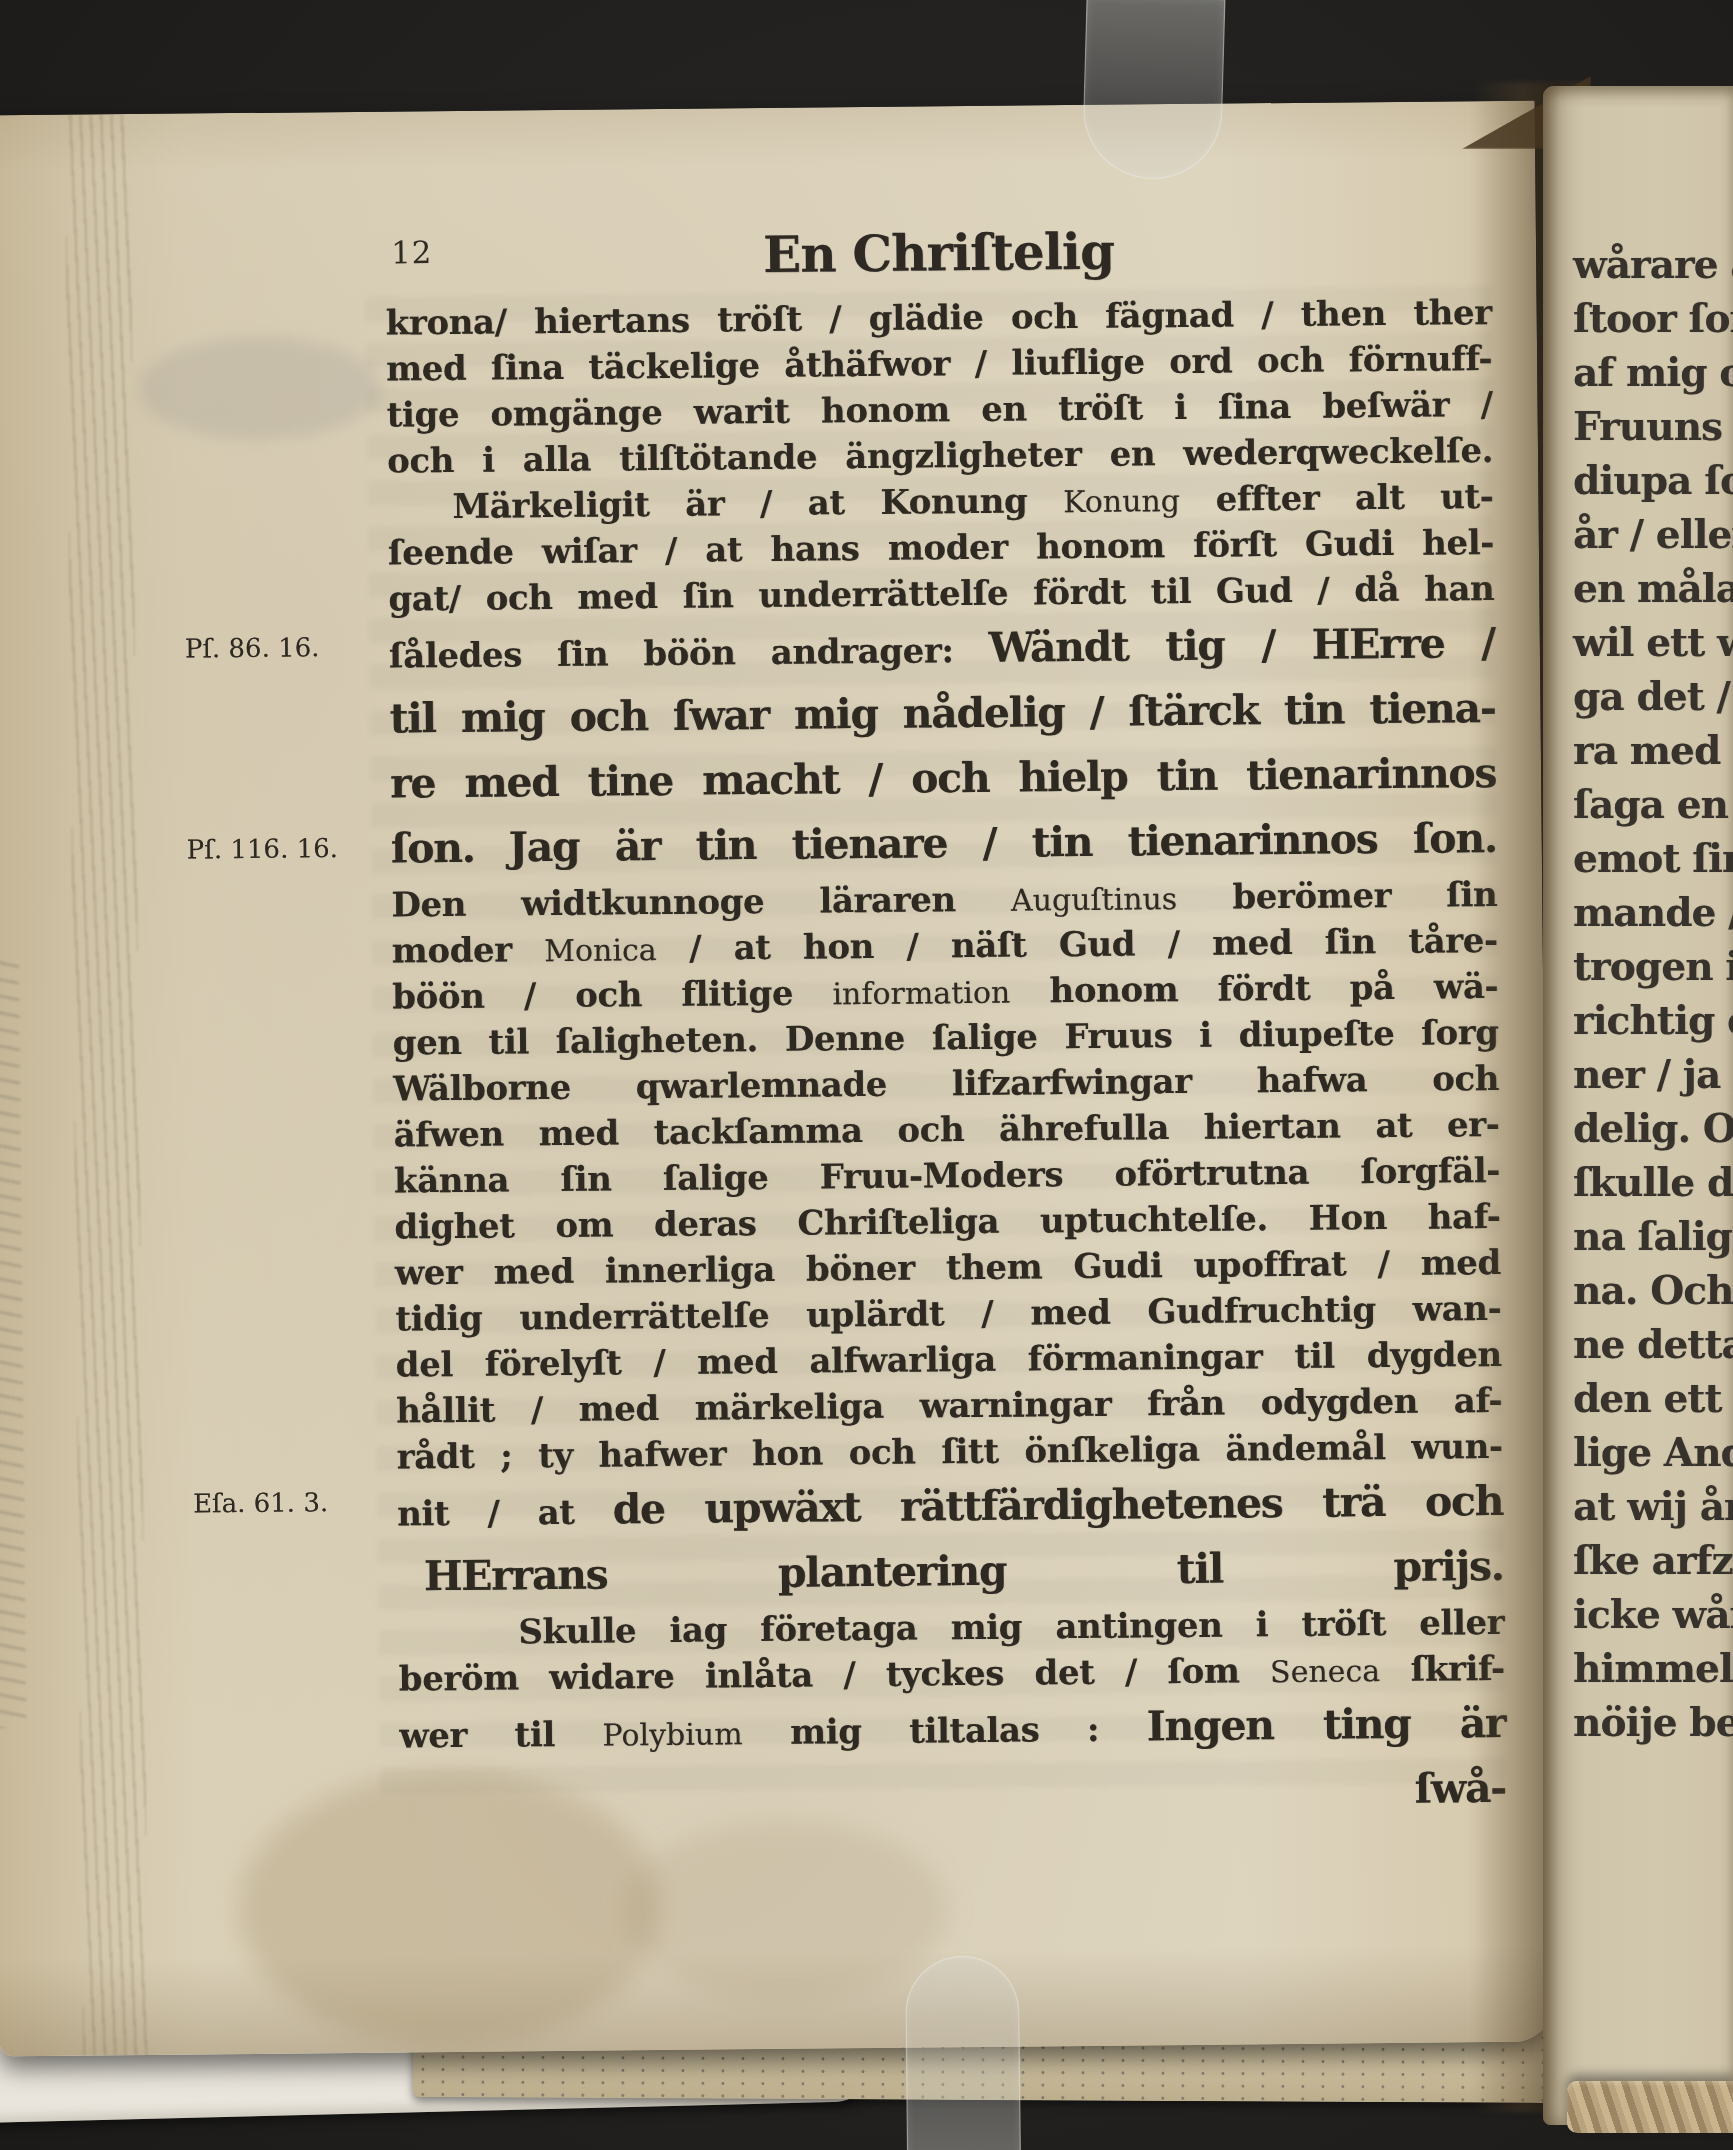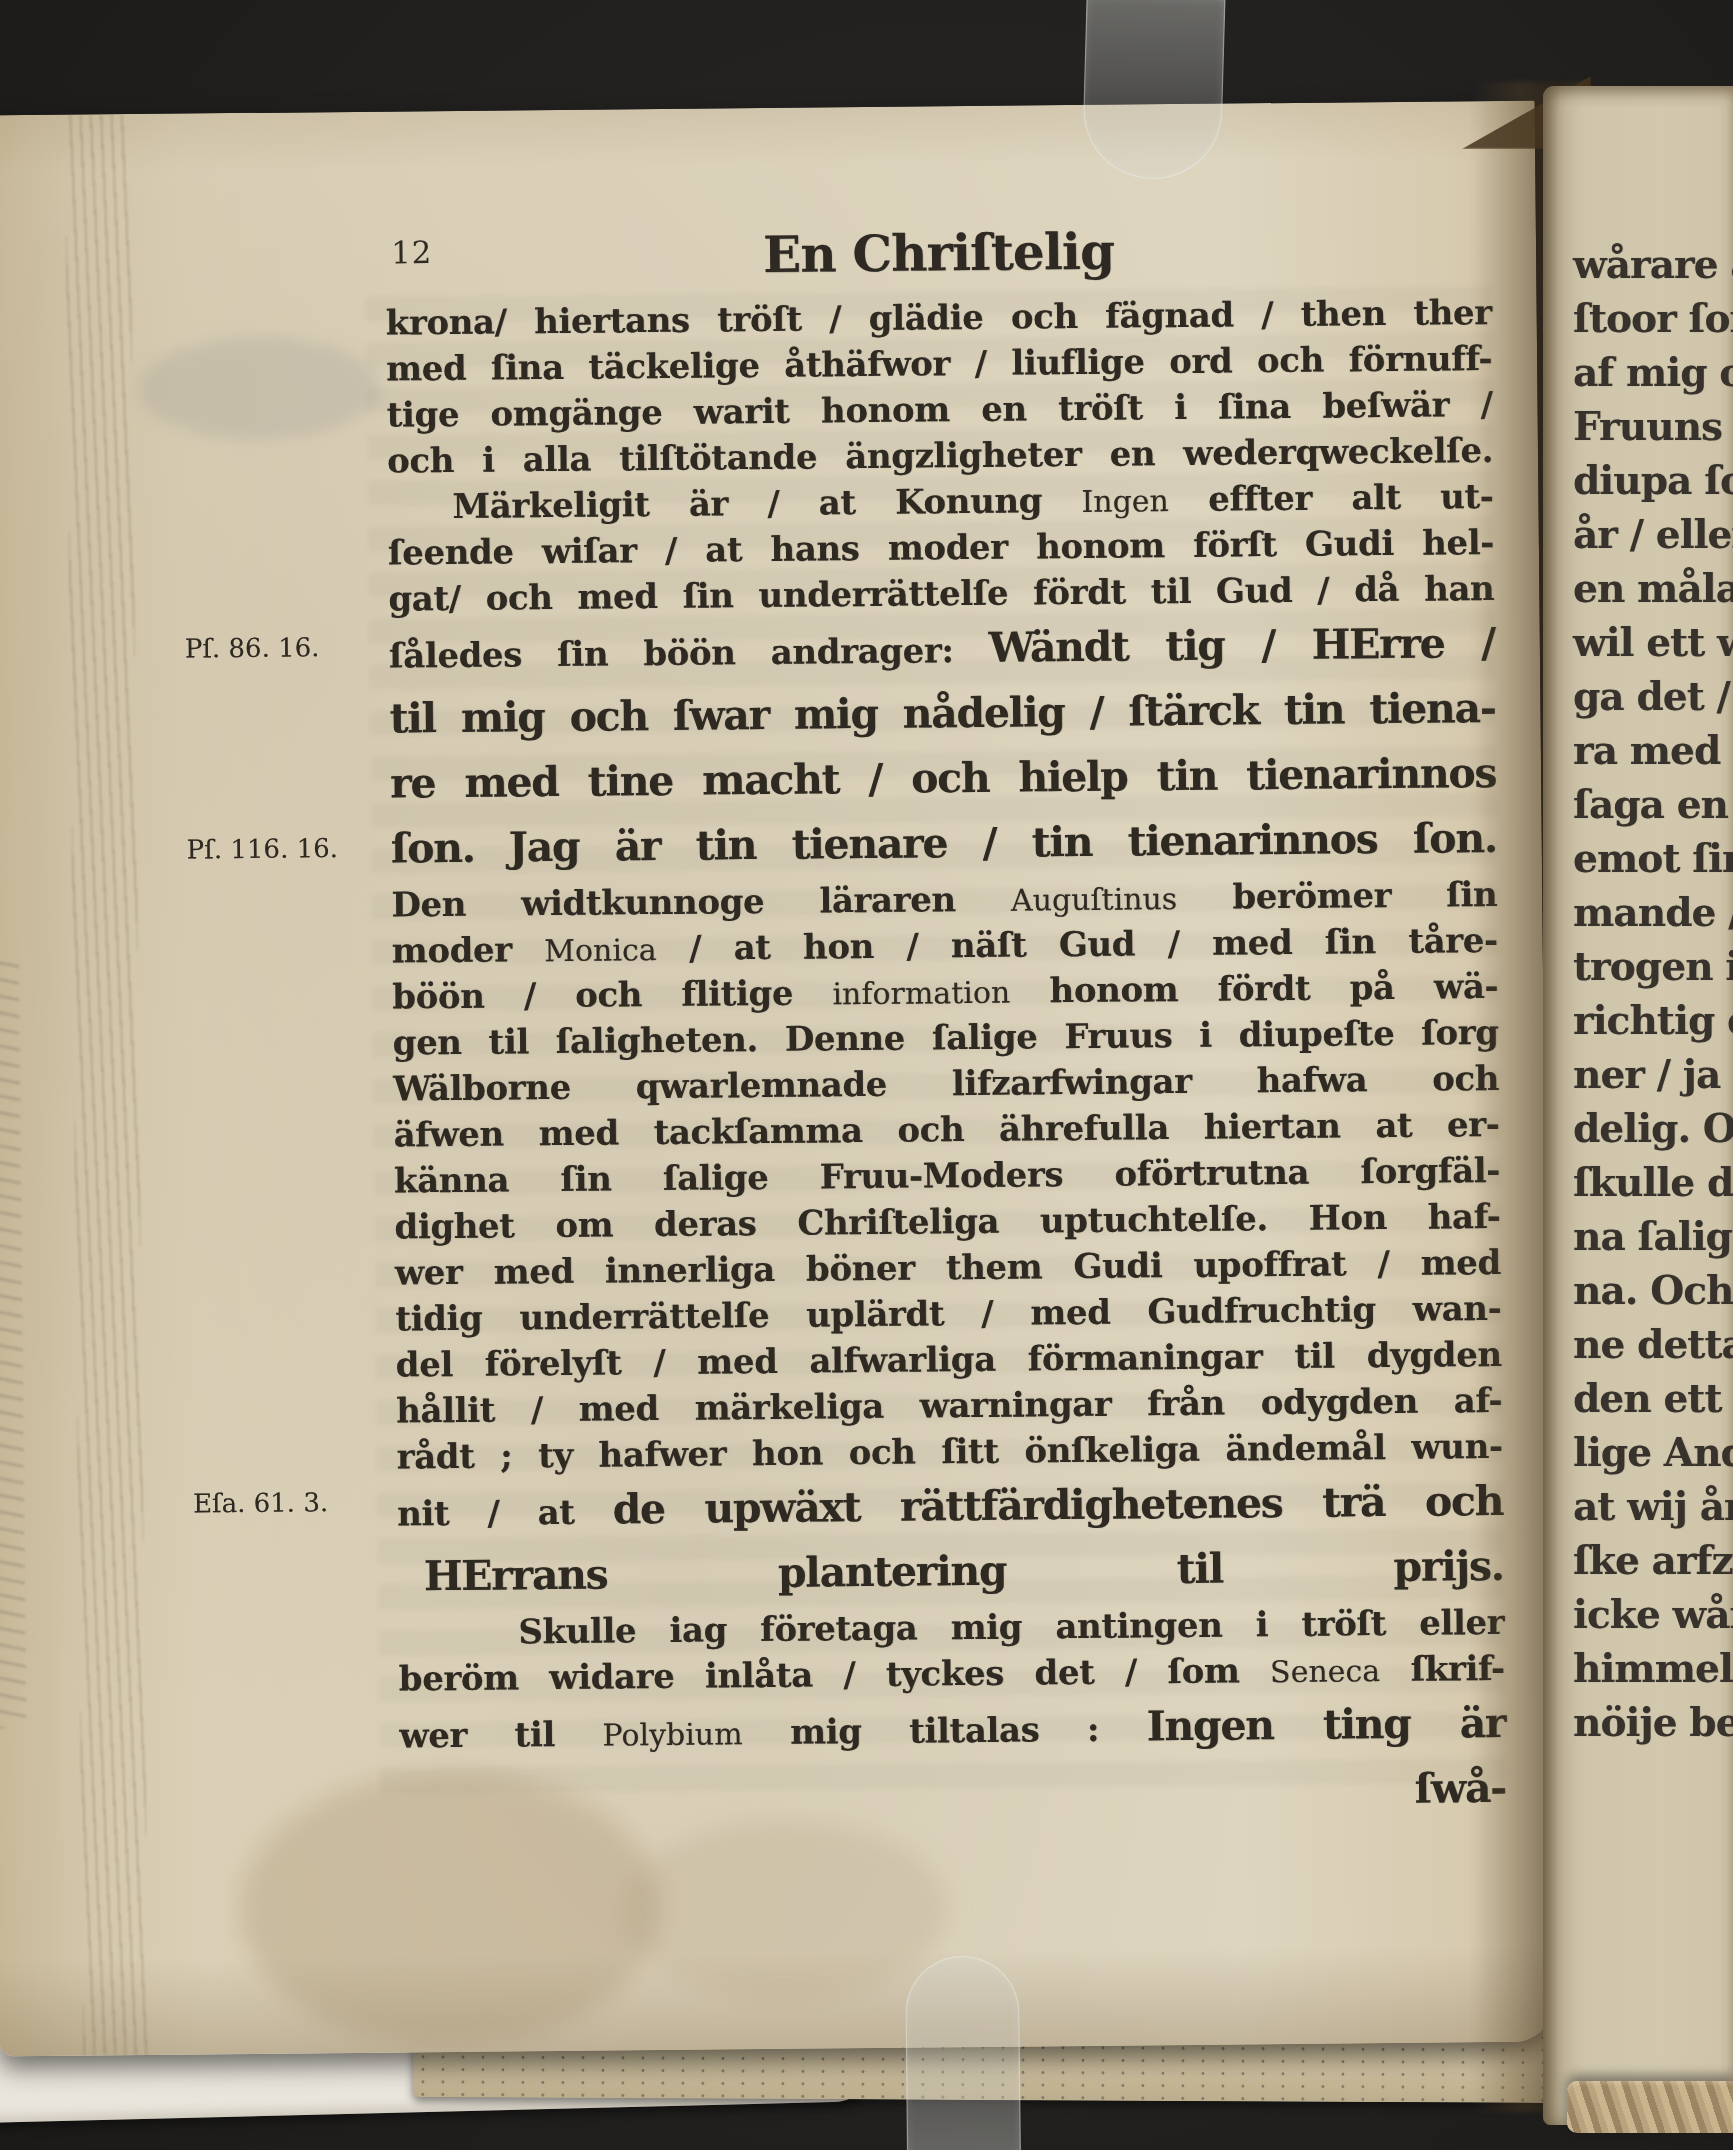--- a/index.html
+++ b/index.html
@@ -110,21 +110,21 @@
     <div id="margin-notes">
         <div class="margin-note" style="top: 520px;">Pſ. 86. 16.</div>
         <div class="margin-note" style="top: 721px;">Pſ. 116. 16.</div>
         <div class="margin-note" style="top: 1375px;">Eſa. 61. 3.</div>
       </div>
     <div id="text-block">
         <div class="line h-n"><span class="s-n" style="position: static;">krona/ hiertans tröſt / glädie och fägnad / then ther</span></div>
         <div class="line h-n"><span class="s-n" style="position: static;">med ſina täckelige åthäfwor / liuflige ord och förnuff-</span></div>
         <div class="line h-n"><span class="s-n" style="position: static;">tige omgänge warit honom en tröſt i ſina beſwär /</span></div>
         <div class="line h-n"><span class="s-n" style="position: static;">och i alla tilſtötande ängzligheter en wederqweckelſe.</span></div>
-        <div class="line h-n" style="text-indent: 65px;"><span class="s-n" style="position: static;">Märkeligit är / at Konung </span><span class="s-r" style="position: static;">Ingen</span><span class="s-n" style="position: static;"> effter alt ut-</span></div>
+        <div class="line h-n" style="text-indent: 65px;"><span class="s-n" style="position: static;">Märkeligit är / at Konung </span><span class="s-r" style="position: static;">Konung</span><span class="s-n" style="position: static;"> effter alt ut-</span></div>
         <div class="line h-n"><span class="s-n" style="position: static;">ſeende wiſar / at hans moder honom förſt Gudi hel-</span></div>
         <div class="line h-n"><span class="s-n" style="position: static;">gat/ och med ſin underrättelſe fördt til Gud / då han</span></div>
         <div class="line h-l"><span class="s-n" style="position: static;">ſåledes ſin böön andrager:  </span><span class="s-l" style="position: static;">Wändt tig / HErre /</span></div>
         <div class="line h-l"><span class="s-l" style="position: static;">til mig och ſwar mig nådelig / ſtärck tin tiena-</span></div>
         <div class="line h-l"><span class="s-l" style="position: static;">re med tine macht / och hielp tin tienarinnos</span></div>
         <div class="line h-l"><span class="s-l" style="position: static;">ſon.</span><span class="s-n" style="position: static;">  </span><span class="s-l" style="position: static;">Jag är tin tienare / tin tienarinnos ſon.</span></div>
         <div class="line h-n"><span class="s-n" style="position: static;">Den widtkunnoge läraren </span><span class="s-r" style="position: static;">Auguſtinus</span><span class="s-n" style="position: static;"> berömer ſin</span></div>
         <div class="line h-n"><span class="s-n" style="position: static;">moder </span><span class="s-r" style="position: static;">Monica</span><span class="s-n" style="position: static;"> / at hon / näſt Gud / med ſin tåre-</span></div>
         <div class="line h-n"><span class="s-n" style="position: static;">böön / och flitige </span><span class="s-r" style="position: static;">information</span><span class="s-n" style="position: static;"> honom fördt på wä-</span></div>
         <div class="line h-n"><span class="s-n" style="position: static;">gen til ſaligheten.  Denne ſalige Fruus i diupeſte ſorg</span></div>

